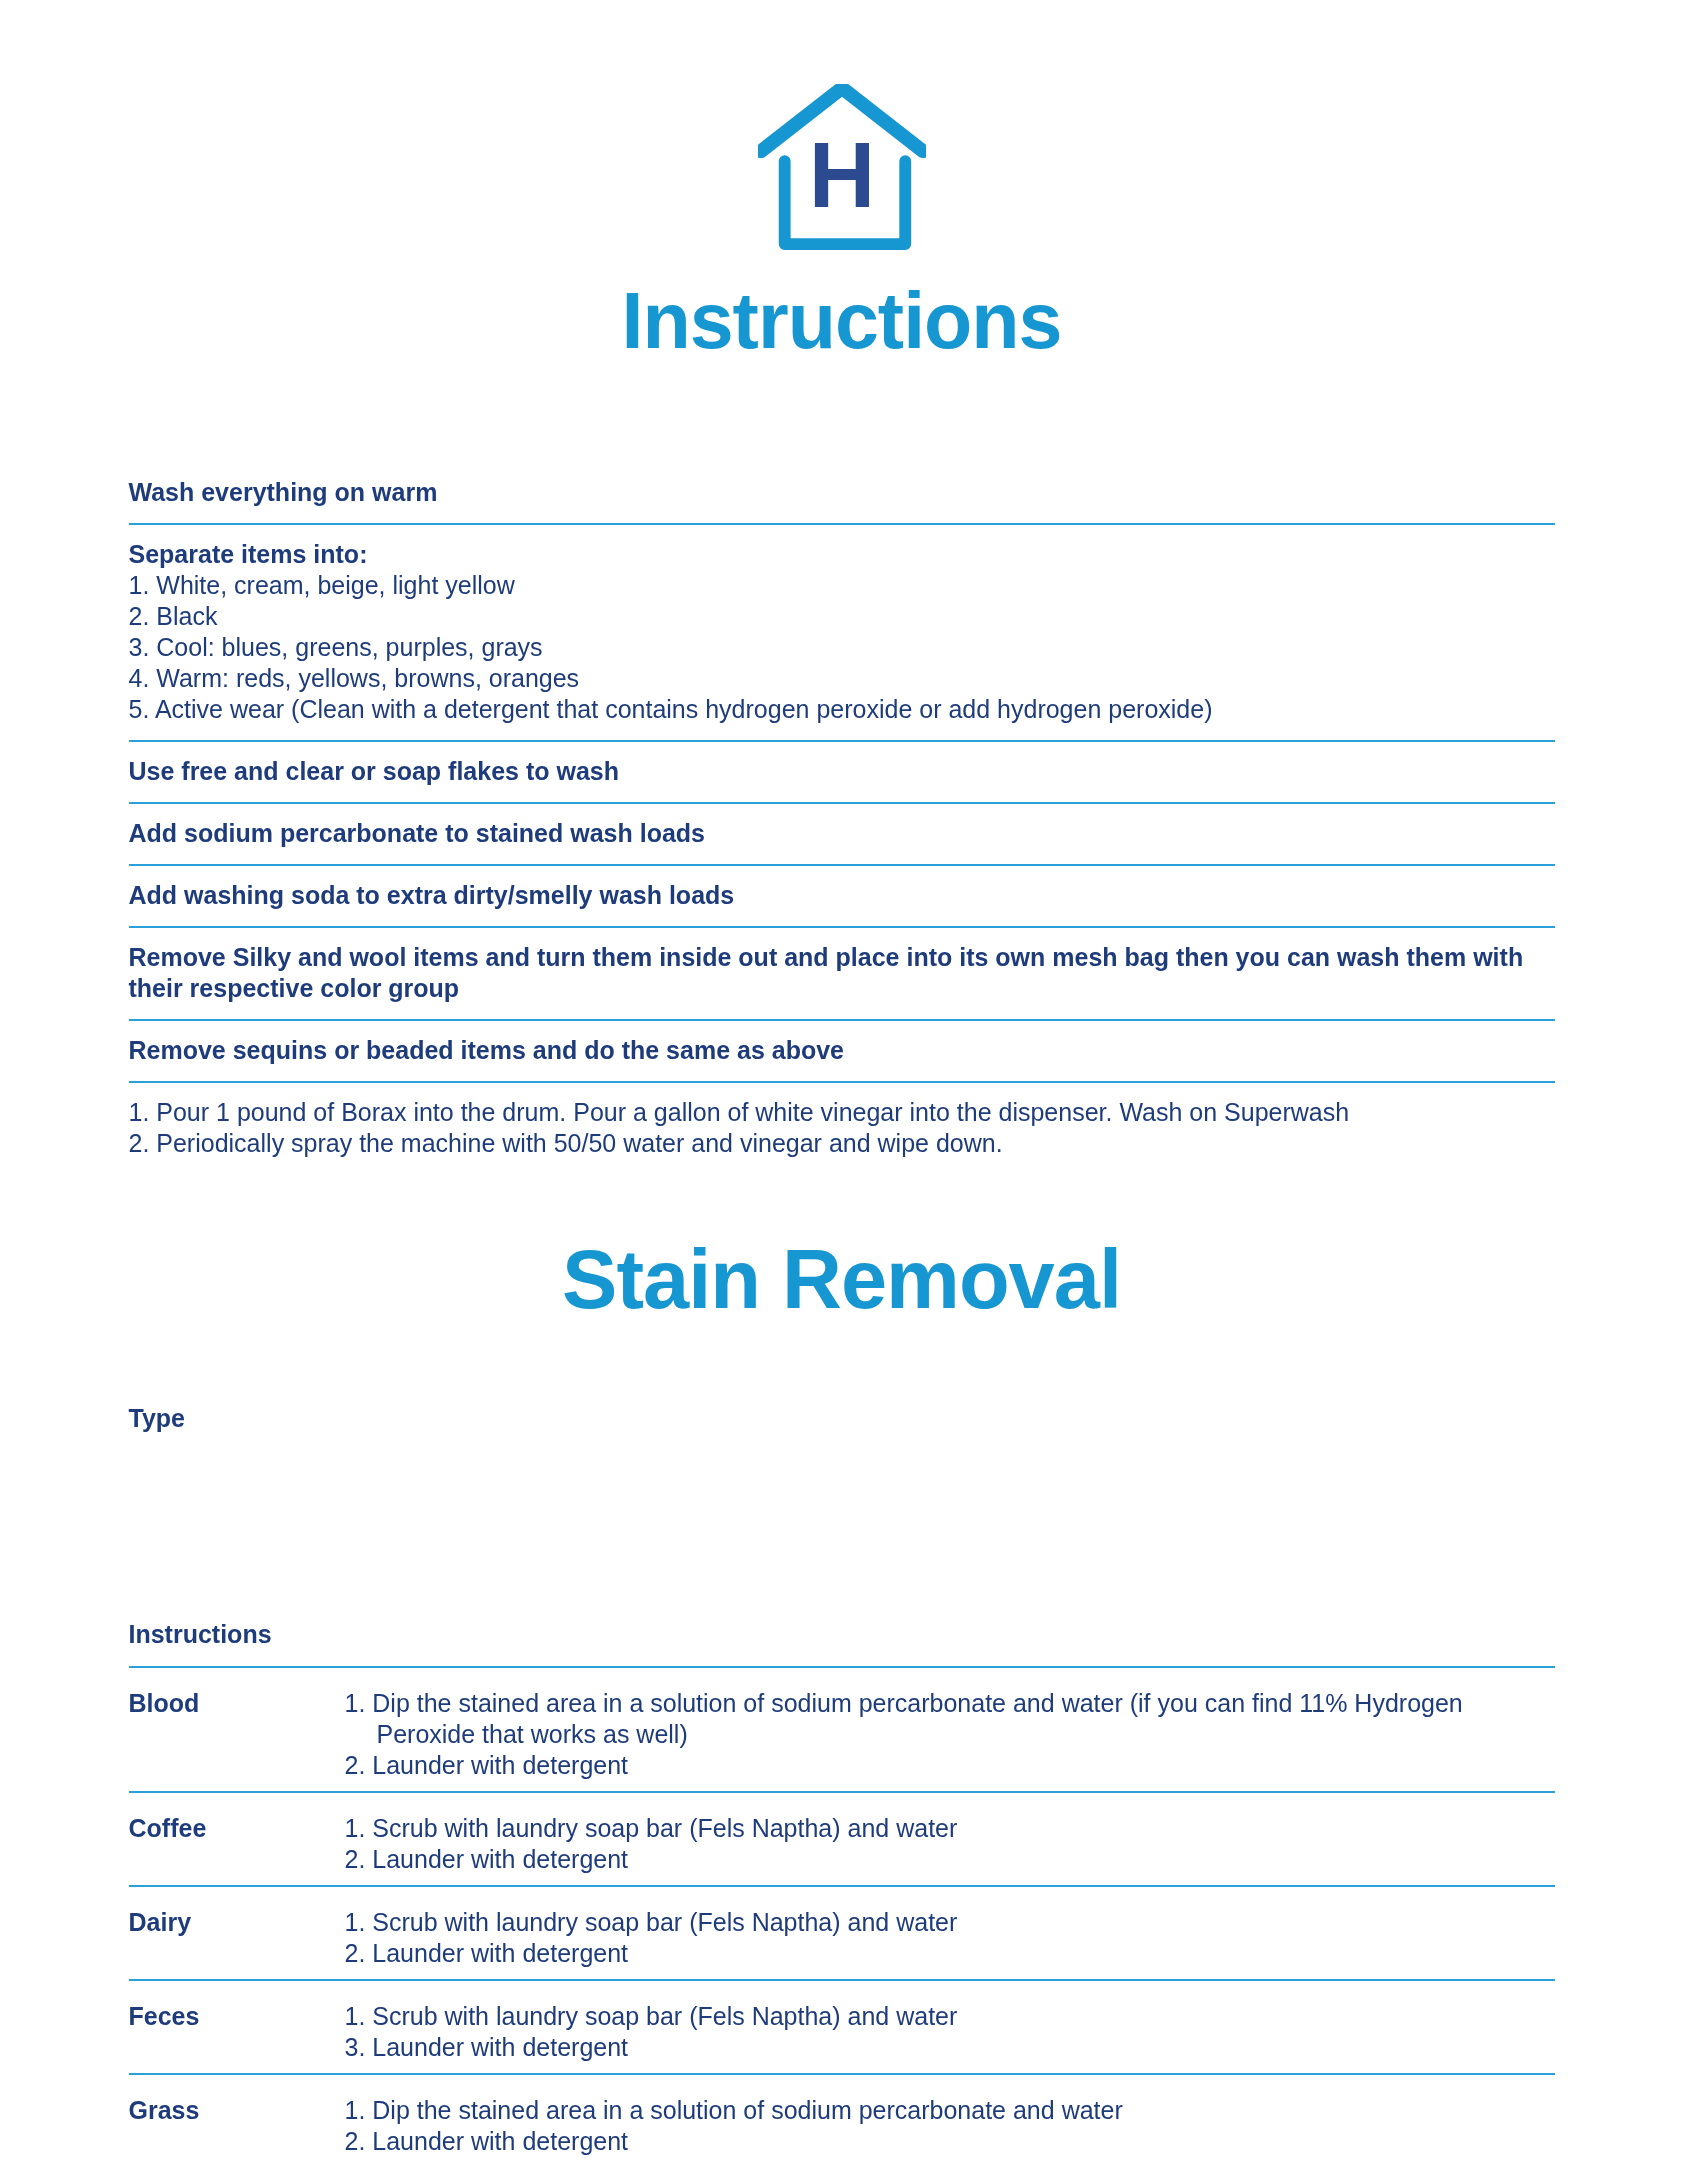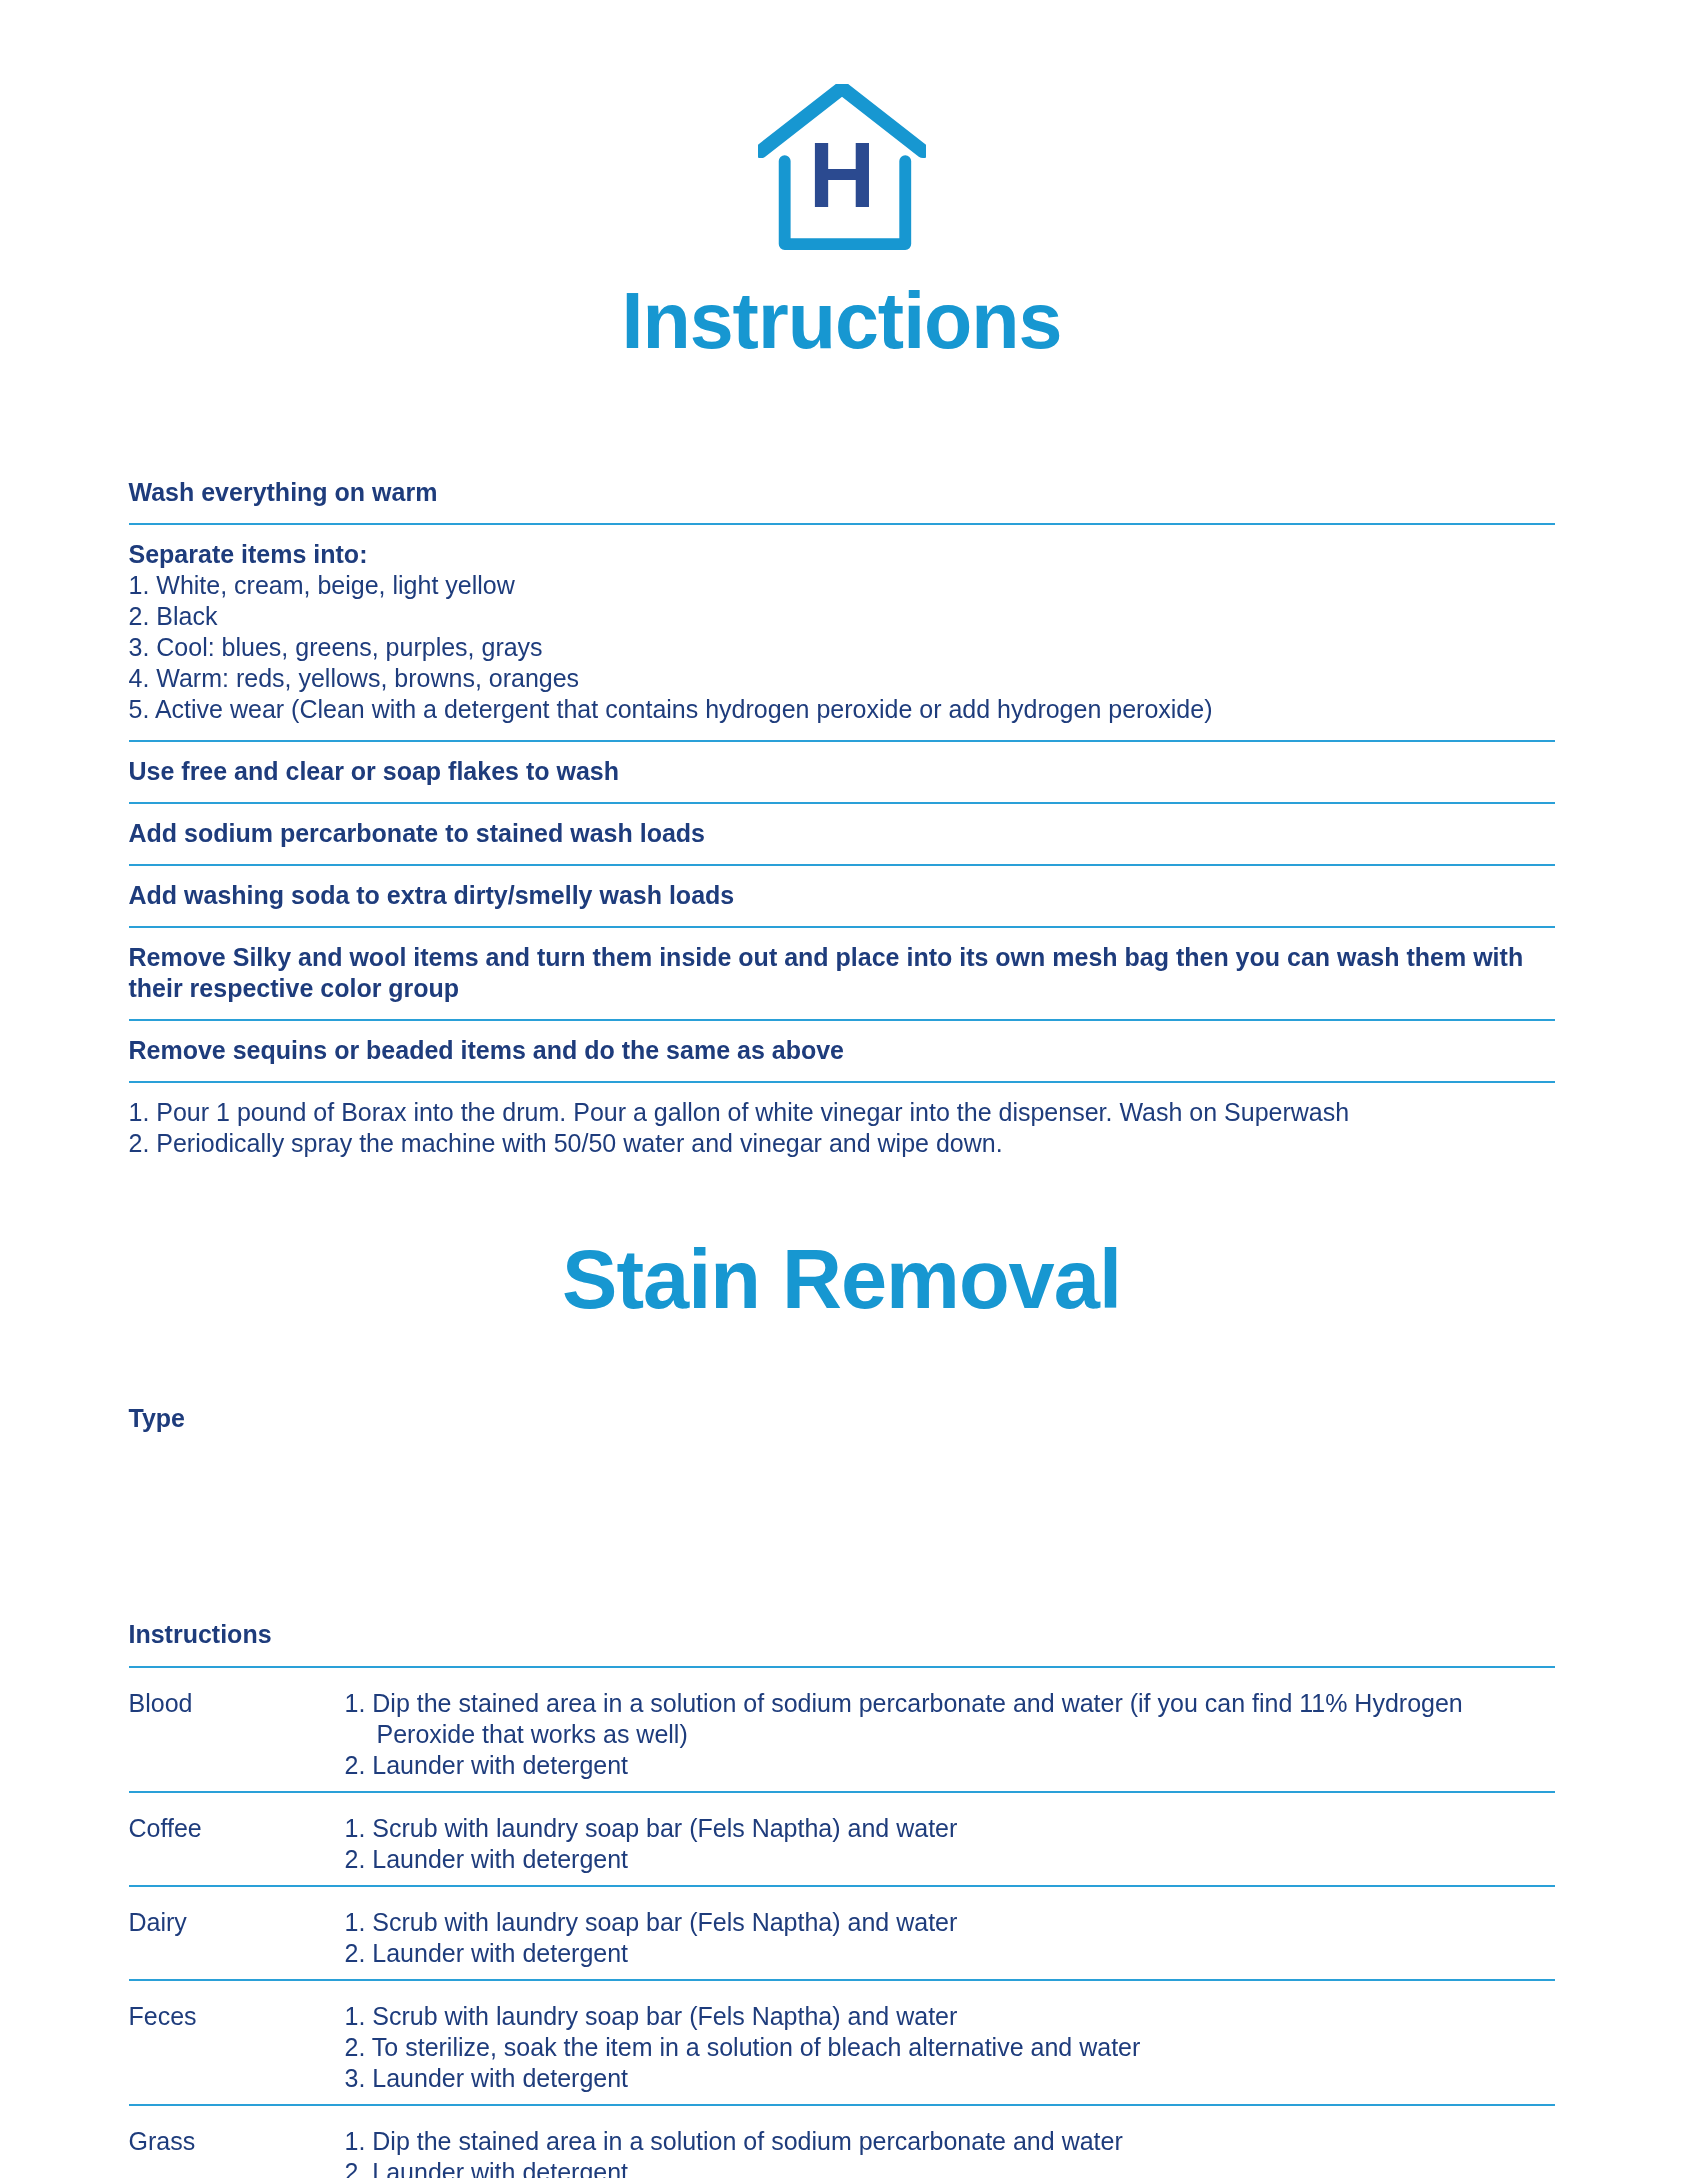--- a/index.html
+++ b/index.html
@@ -96,21 +96,21 @@
   .t-row {
     display: flex;
     padding: 20px 0 10px 0;
     border-bottom: 2px solid #2aa0d8;
   }
   .t-row:last-child { border-bottom: none; }
   .t-type {
     width: 216px; flex: 0 0 216px;
     font-size: 25px;
     line-height: 31px;
-    font-weight: normal;
+    font-weight: bold;
   }
   .t-steps { flex: 1; }
   .t-steps .step {
     margin: 0;
     font-size: 25px;
     line-height: 31px;
     padding-left: 32px;
     text-indent: -32px;
   }
 
@@ -198,21 +198,20 @@
           <div class="t-type">Dairy</div>
           <div class="t-steps">
             <p class="step">1. Scrub with laundry soap bar (Fels Naptha) and water</p>
             <p class="step">2. Launder with detergent</p>
           </div>
         </div>
         <div class="t-row">
           <div class="t-type">Feces</div>
           <div class="t-steps">
             <p class="step">1. Scrub with laundry soap bar (Fels Naptha) and water</p>
-            <p class="step">2. To sterilize, soak the item in a solution of bleach alternative and water</p>
             <p class="step">3. Launder with detergent</p>
           </div>
         </div>
         <div class="t-row">
           <div class="t-type">Grass</div>
           <div class="t-steps">
             <p class="step">1. Dip the stained area in a solution of sodium percarbonate and water</p>
             <p class="step">2. Launder with detergent</p>
           </div>
         </div>

